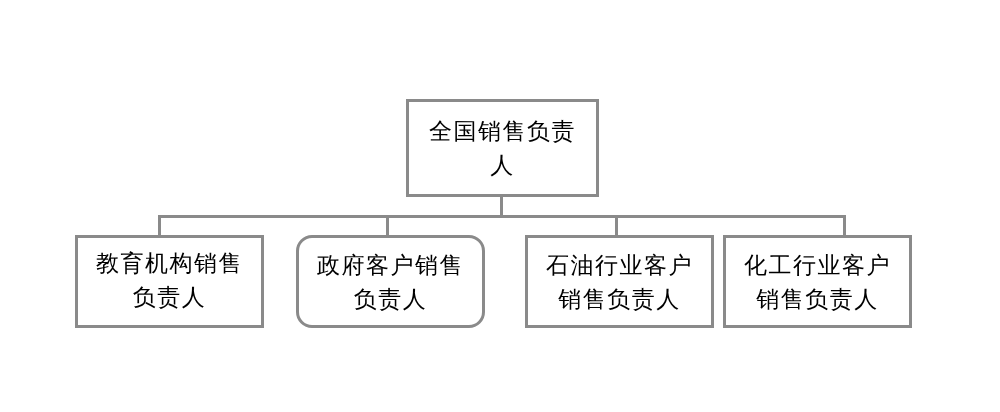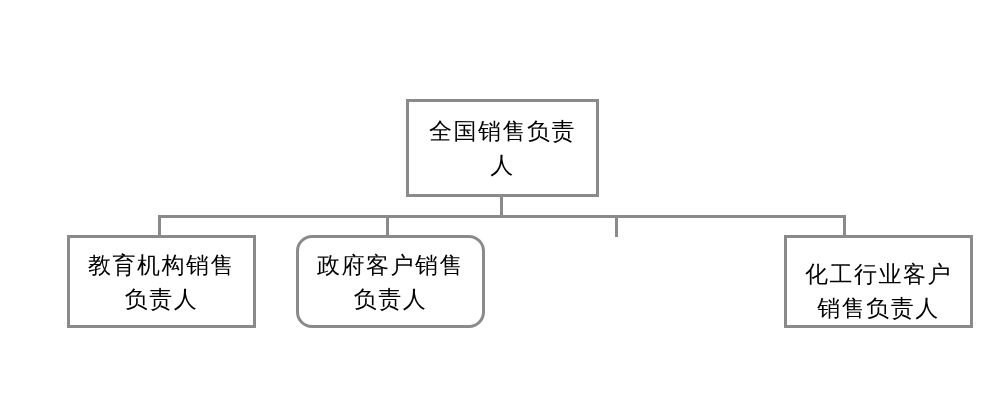--- a/index.html
+++ b/index.html
@@ -45,24 +45,24 @@
     left: 406px;
     top: 99px;
     width: 193px;
     height: 98px;
   }
   .node-child {
     top: 235px;
     height: 93px;
     width: 189px;
   }
-  .child-0 { left: 67px; }
+  .child-0 { left: 75px; font-family: Liberation Mono, monospace; }
   .child-1 { left: 296px; border-radius: 16px; }
   .child-2 { left: 525px; }
-  .child-3 { left: 784px; align-items: flex-end; }
+  .child-3 { left: 723px; }
 
   .connector {
     position: absolute;
     background: #8a8a8a;
   }
   .stem-root {
     left: 500px;
     top: 195px;
     width: 3px;
     height: 23px;
@@ -102,18 +102,21 @@
   <div class="connector drop drop-3"></div>
 
   <div class="node node-child child-0">
     <span class="node-label">教育机构销售负责人</span>
   </div>
 
   <div class="node node-child child-1">
     <span class="node-label">政府客户销售负责人</span>
   </div>
 
+  <div class="node node-child child-2">
+    <span class="node-label">石油行业客户销售负责人</span>
+  </div>
 
   <div class="node node-child child-3">
     <span class="node-label">化工行业客户销售负责人</span>
   </div>
 
 </div>
 
 </body></html>

